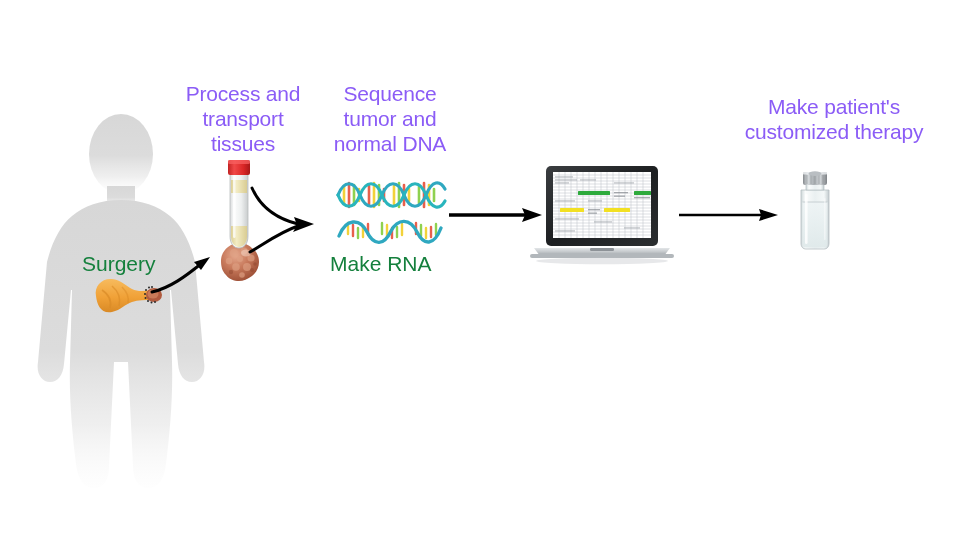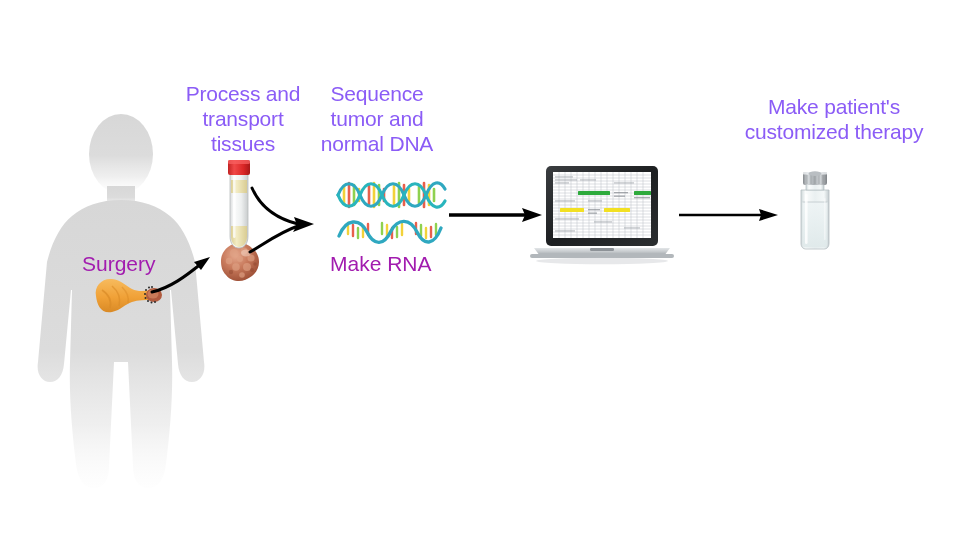--- a/index.html
+++ b/index.html
@@ -21,21 +21,21 @@
     text-align: center;
     color: #8b5cf6;
     font-size: 21px;
     line-height: 1.18;
     font-family: "Liberation Sans", sans-serif;
     white-space: pre-line;
     letter-spacing: -0.2px;
   }
   .inline-label {
     position: absolute;
-    color: #a21caf;
+    color: #15803d;
     font-size: 21px;
     font-family: "Liberation Sans", sans-serif;
     white-space: nowrap;
   }
   .art {
     position: absolute;
   }
   svg { display: block; overflow: visible; }
 </style>
 </head>
@@ -434,21 +434,21 @@
 
       <rect x="13" y="26" width="2.6" height="50" rx="1.3" fill="#ffffff" opacity="0.8"></rect>
       <rect x="32" y="30" width="1.6" height="42" rx="0.8" fill="#ffffff" opacity="0.45"></rect>
     </svg>
   </div>
 
   <div class="step-label" style="left:160px; top:82px; width:166px;">Process and
 transport
 tissues</div>
 
-  <div class="step-label" style="left:302px; top:82px; width:150px;">Sequence
+  <div class="step-label" style="left:315px; top:82px; width:150px;">Sequence
 tumor and
 normal DNA</div>
 
 
   <div class="step-label" style="left:722px; top:95px; width:224px;">Make patient's
 customized therapy</div>
 
   <div class="inline-label" style="left:330px; top:252px;">Make RNA</div>
 
 </div>

